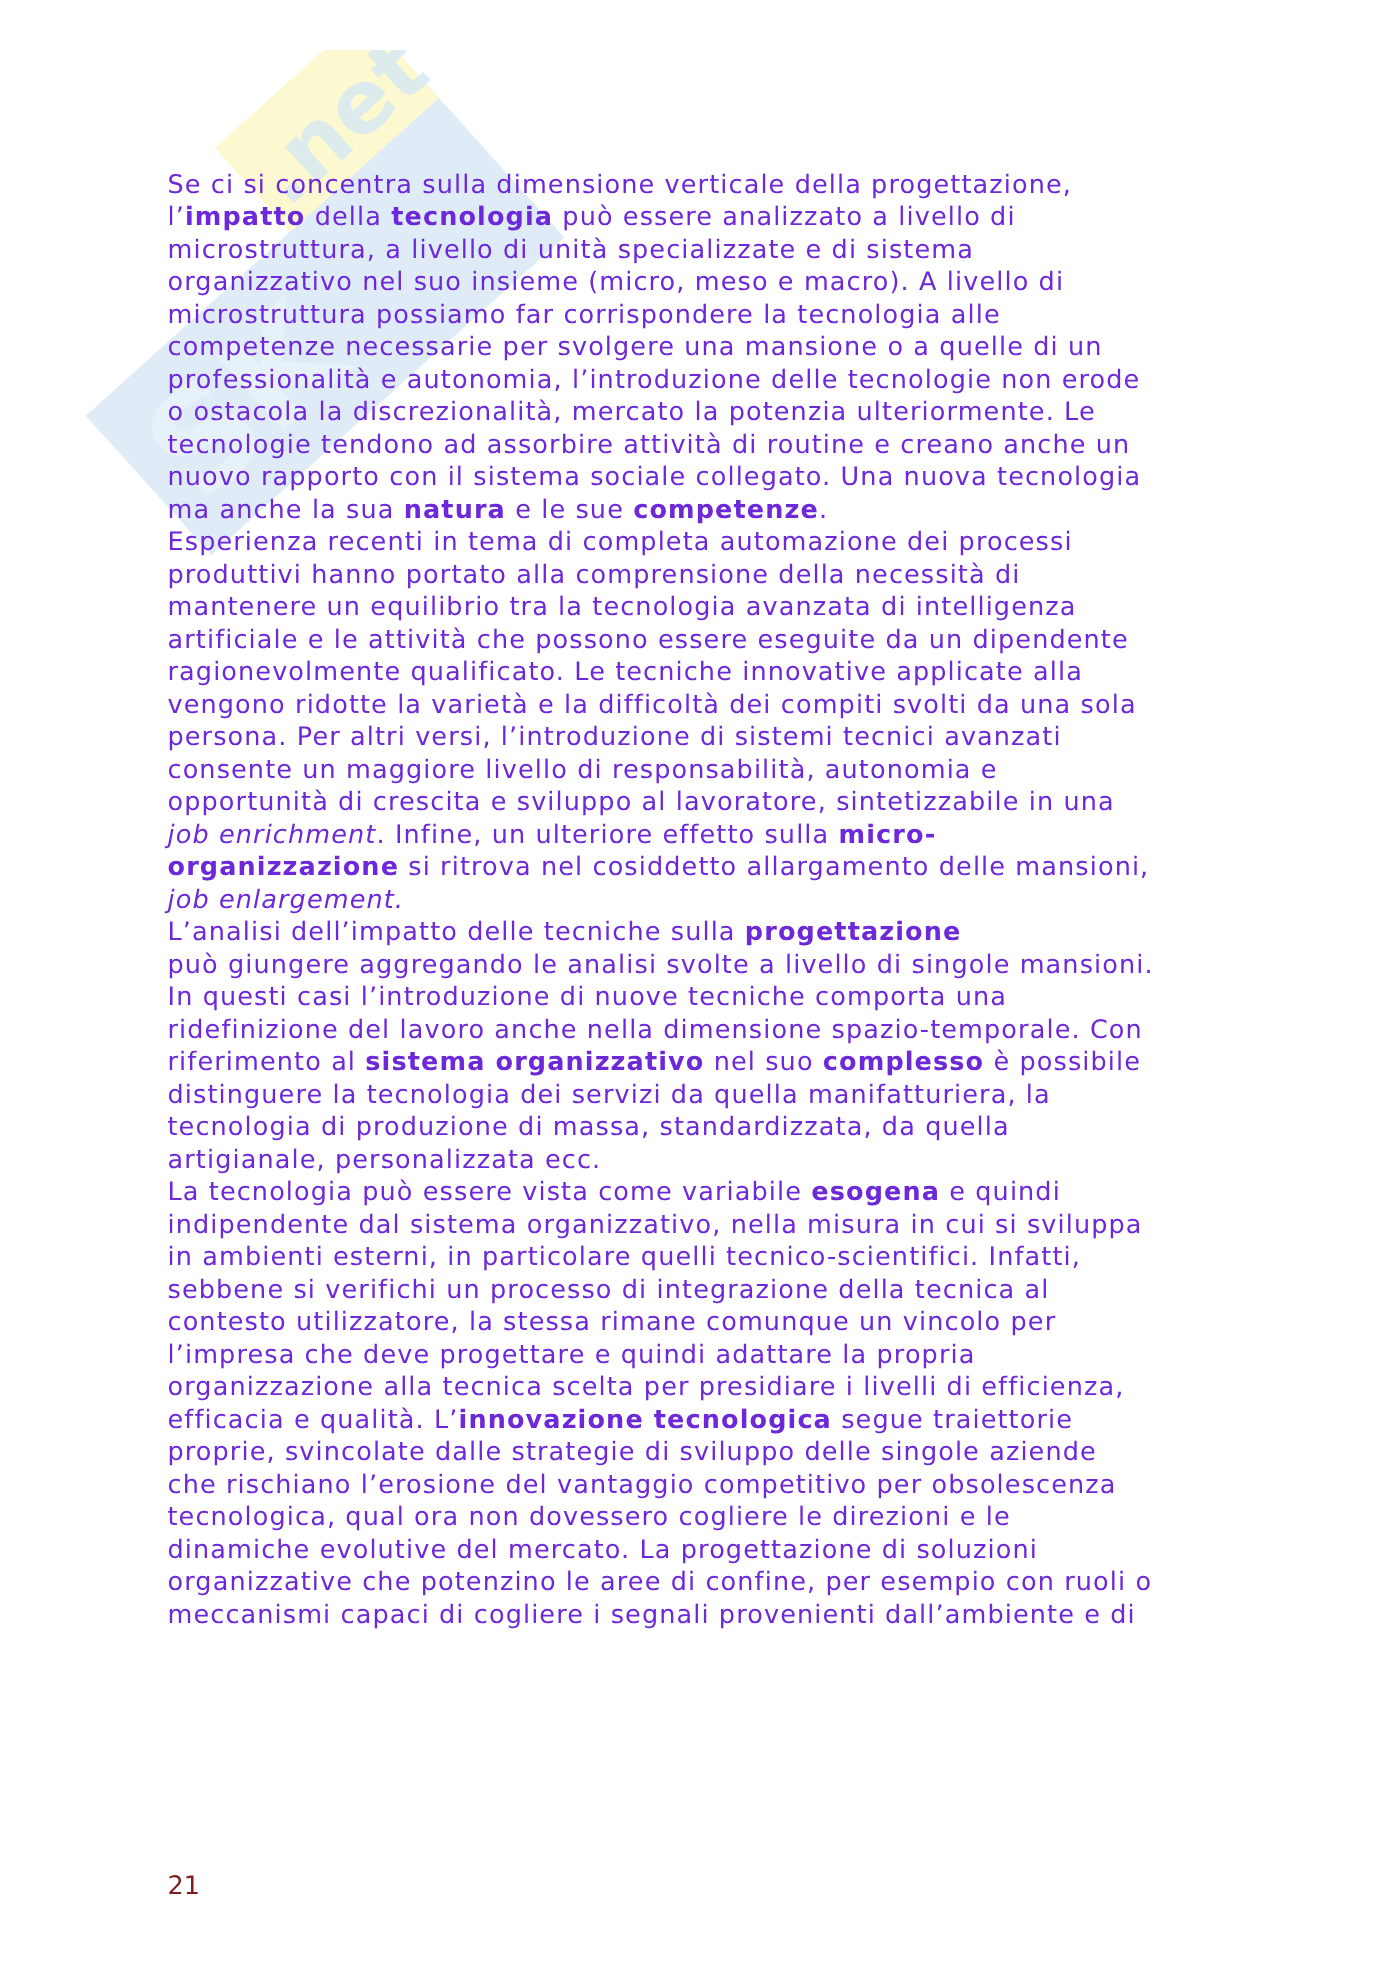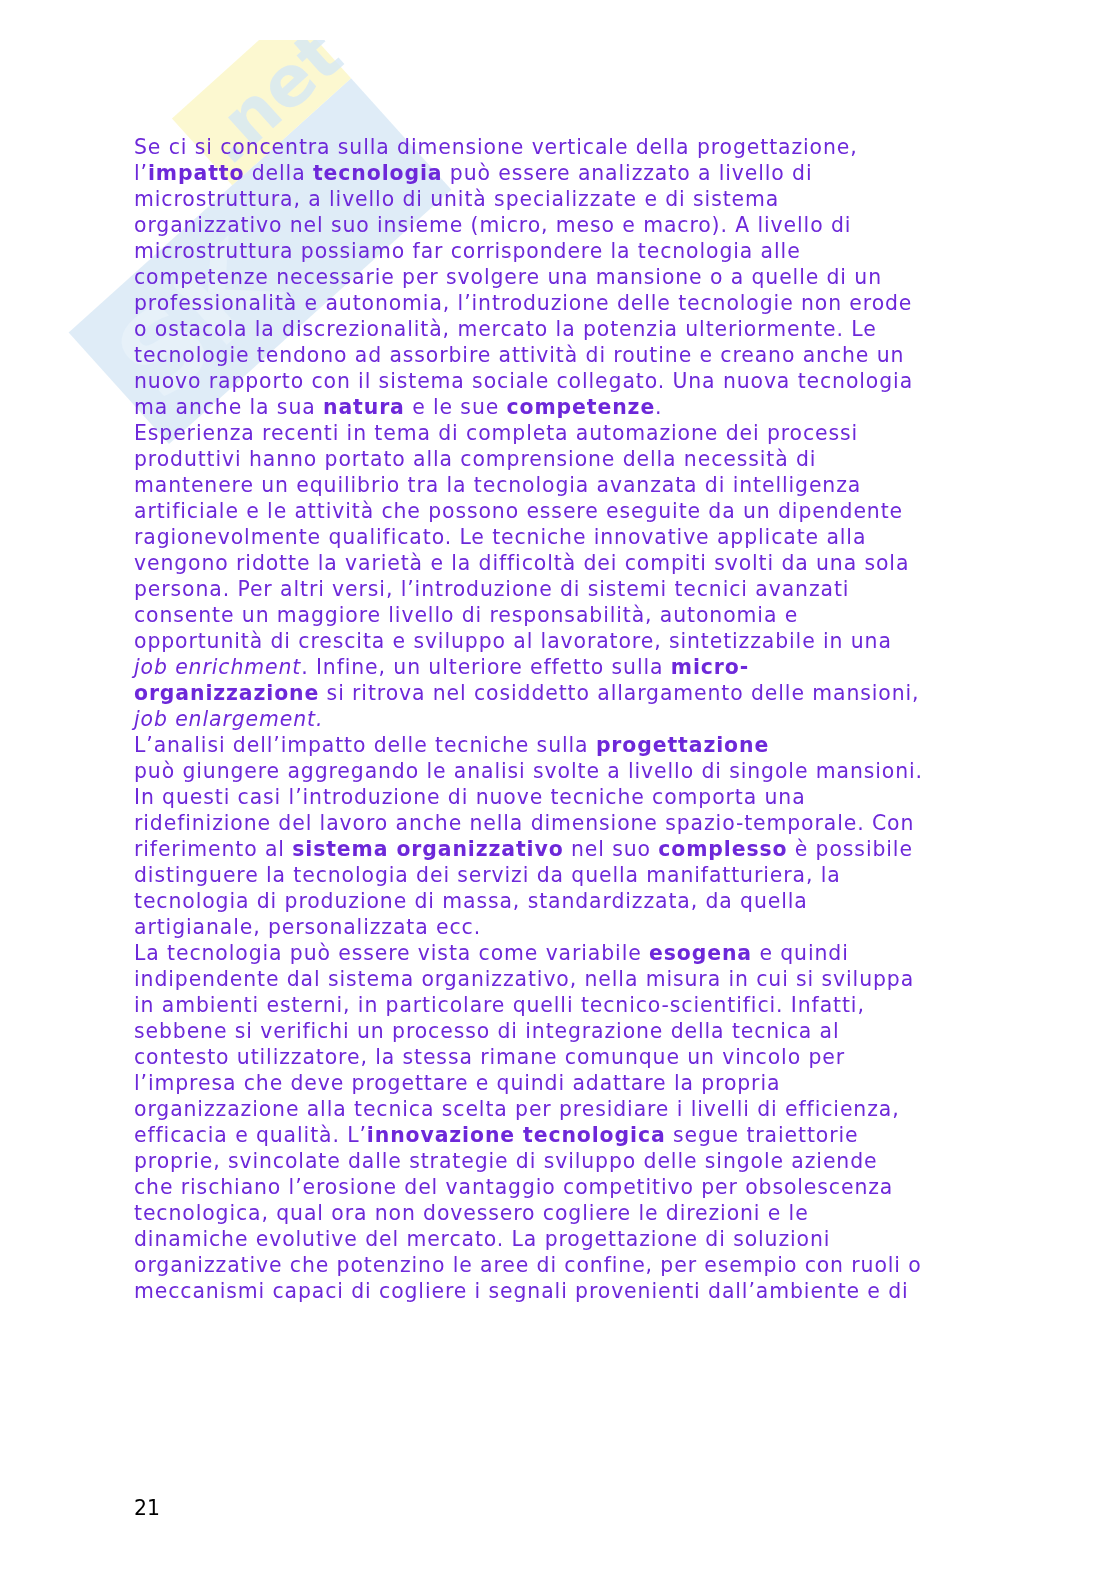--- a/index.html
+++ b/index.html
@@ -40,21 +40,21 @@
     }
     .line { display: block; }
     b { font-weight: bold; }
     i { font-style: italic; }
     .page-number {
       position: absolute;
       left: 134px;
       top: 1496px;
       font-family: "DejaVu Sans", sans-serif;
       font-size: 20.4px;
-      color: #000000;
+      color: #7f1d1d;
       z-index: 1;
     }
   </style>
 </head>
 <body>
 
 <svg class="watermark" viewBox="0 0 460 420">
   <g transform="rotate(-42 230 210)">
     <polygon points="40,150 420,150 420,300 40,300" fill="#d4e6f4" opacity="0.75"></polygon>
     <polygon points="260,60 420,60 420,150 260,150" fill="#fbf7c8" opacity="0.85"></polygon>

